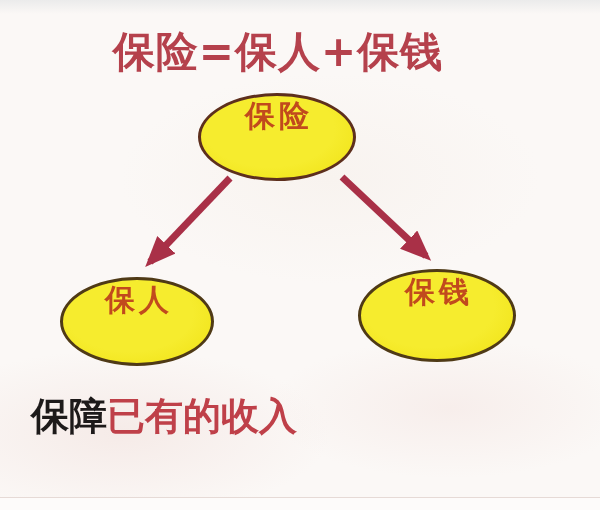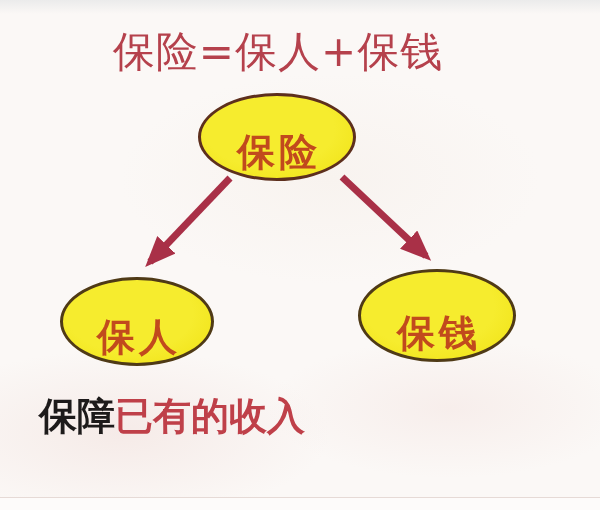--- a/index.html
+++ b/index.html
@@ -37,35 +37,35 @@
     left: 0; top: 498px;
     width: 600px; height: 12px;
     background: #fdfbfa;
   }
   .title {
     position: absolute;
     left: 0; top: 24px;
     width: 556px;               
     text-align: center;
     font-size: 42px;
-    font-weight: normal;
+    font-weight: bold;
     letter-spacing: 1px;
     color: #b5414c;
   }
   .node {
     position: absolute;
     display: flex;
-    align-items: flex-end;
+    align-items: flex-start;
     justify-content: center;
     border-radius: 50%;
     background: radial-gradient(ellipse at 45% 40%, #f6ec2e 55%, #eFe011 100%);
     border: 3px solid #4f3a16;
     box-sizing: border-box;
     font-weight: bold;
-    font-size: 38px;
+    font-size: 30px;
     color: #c14a1d;
     letter-spacing: 4px;
     text-indent: 4px;
   }
   .node-root  { left: 198px; top:  93px; width: 158px; height: 88px; border-color: #5d2f1d; }
   .node-left  { left:  60px; top: 277px; width: 154px; height: 89px; }
   .node-right { left: 358px; top: 269px; width: 158px; height: 93px; }
   .arrows {
     position: absolute;
     left: 0; top: 0;
@@ -73,21 +73,21 @@
   .caption {
     position: absolute;
     top: 391px;
     font-size: 38px;
     font-weight: bold;
     white-space: nowrap;
     letter-spacing: 0px;
   }
   .caption-left  { left: 31px; }
   .caption-right { left: 332px; }
-  .cap-prefix    { color: #1d1a1a; margin-left: 8px; }
+  .cap-prefix    { color: #1d1a1a; }
   .cap-highlight { color: #bf4049; }
 </style>
 </head>
 <body>
 
 <div class="canvas">
 
   <div class="top-strip"></div>
 
   <div class="title">保险=保人+保钱</div>

